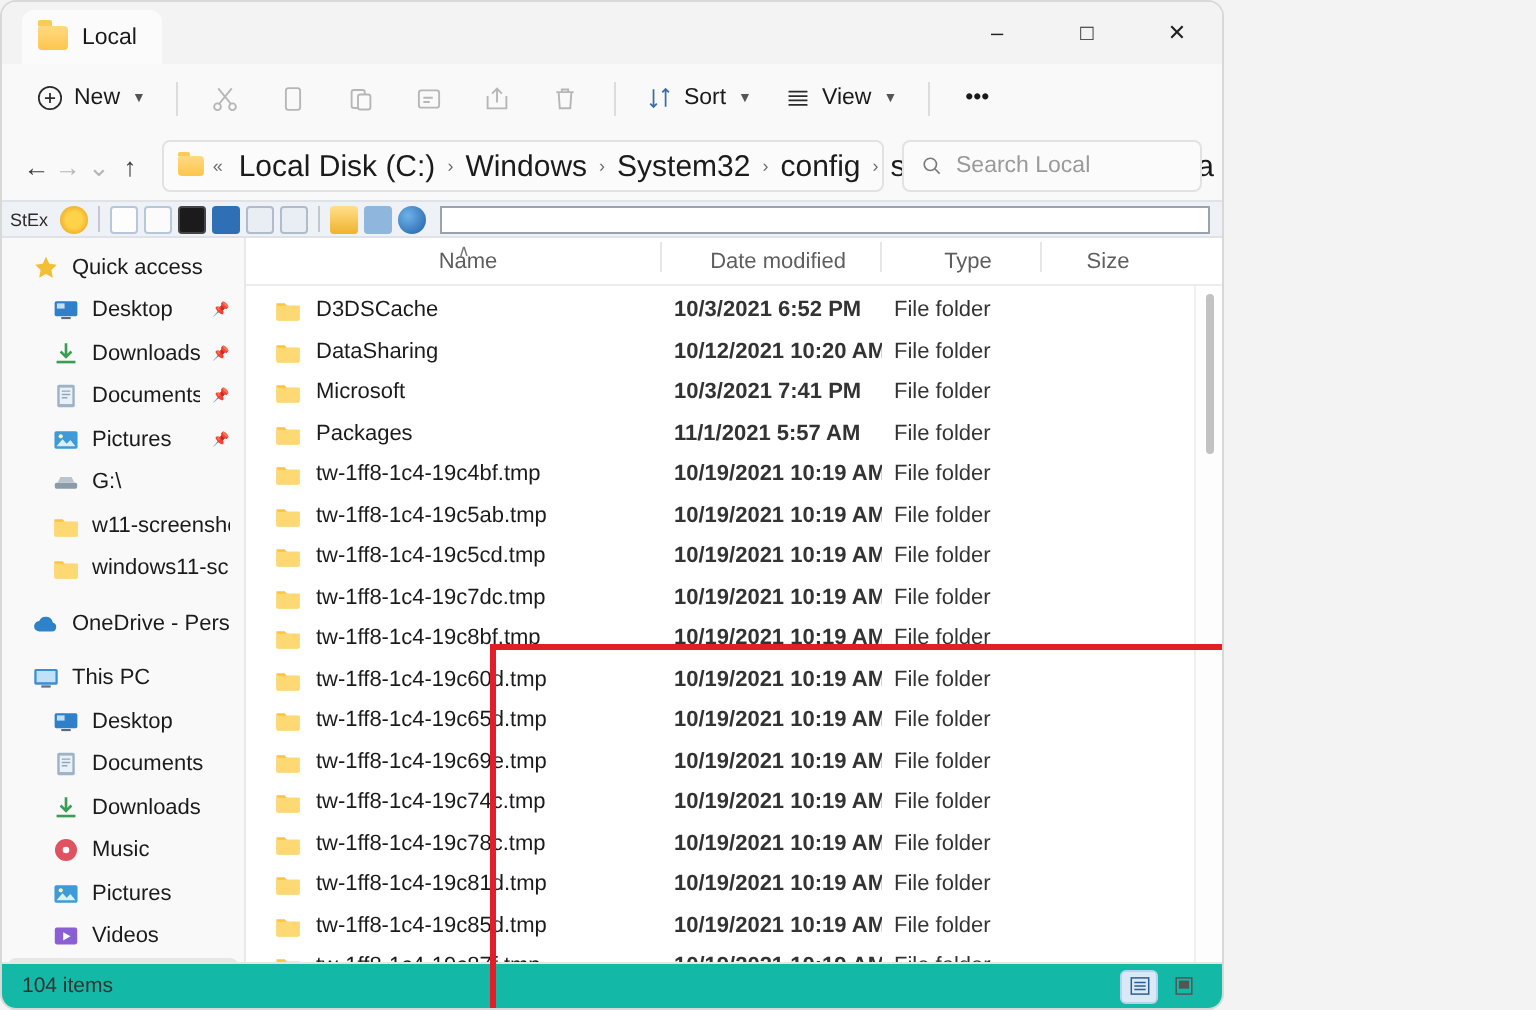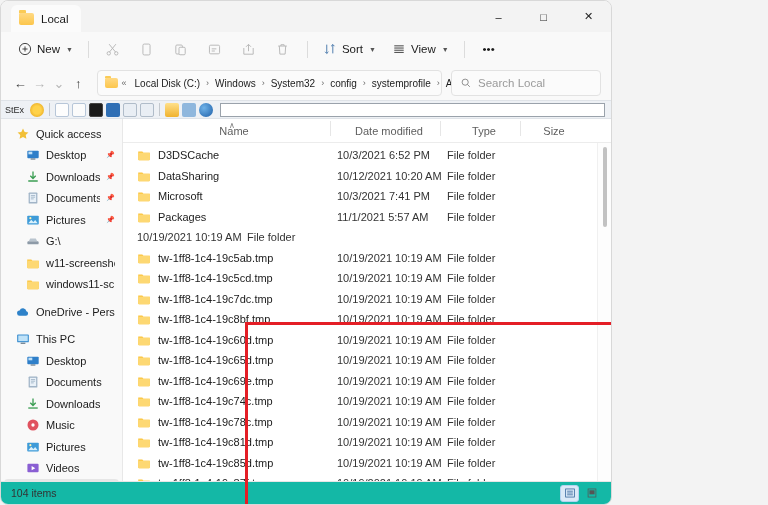--- a/index.html
+++ b/index.html
@@ -90,21 +90,21 @@
   .navbtn.dis { color: #b6b6b6; }
   #addrbox {
     flex: 1 1 auto; height: 26px; margin-left: 8px;
     background: #fbfbfb; border: 1px solid #e2e2e2;
     border-radius: 4px;
     display: flex; align-items: center;
     padding: 0 4px 0 7px; gap: 3px;
     min-width: 0;
   }
   .crumb {
-    font-size: 10px; color: #1b1b1b;
+    font-size: 15px; color: #1b1b1b;
     padding: 2px 4px; border-radius: 3px; white-space: nowrap;
   }
   .crumbsep { font-size: 9px; color: #6a6a6a; padding: 0 1px; }
   .addr-spacer { flex: 1 1 auto; }
   #searchbox {
     width: 150px; height: 26px; margin-left: 8px; flex: none;
     background: #fbfbfb; border: 1px solid #e2e2e2; border-radius: 4px;
     display: flex; align-items: center; gap: 6px; padding: 0 8px;
   }
   .search-ph { font-size: 11.5px; color: #9a9a9a; }
@@ -168,21 +168,21 @@
     height: 15px; width: 1px; background: #e6e6e6;
   }
   .sortcaret {
     position: absolute; left: 98px; top: -4px;
     font-size: 8px; color: #7a7a7a;
   }
   #rows { flex: 1 1 auto; overflow: hidden; padding-top: 2px; }
   .row { display: flex; align-items: center; height: 20.5px; padding-left: 8px; }
   .cell { font-size: 11px; color: #1b1b1b; padding-left: 6px; white-space: nowrap; overflow: hidden; }
   .cell.name { width: 200px; display: flex; align-items: center; gap: 7px; }
-  .cell.date { width: 110px; color: #333; }
+  .cell.date { width: 110px; color: #333; font-weight: bold; }
   .cell.type { width: 80px; color: #333; }
   .cell.size { width: 60px; }
 
   
   #redbox {
     position: absolute;
     left: 122px; top: 203px; width: 381px; height: 288px;
     border: 3px solid #e41e26;
     pointer-events: none;
     z-index: 6;
@@ -535,20 +535,27 @@
                   <path d="M1.4 4.1h4.7l1.2 1.4h7.3v7.6a.9.9 0 0 1-.9.9H2.3a.9.9 0 0 1-.9-.9z" fill="#fbc43c"></path>
                   <path d="M1.4 5.5h13.2v7.6a.9.9 0 0 1-.9.9H2.3a.9.9 0 0 1-.9-.9z" fill="#fdd873"></path>
                 </svg></span>
               <span>Packages</span>
             </div>
             <div class="cell date">11/1/2021 5:57 AM</div>
             <div class="cell type">File folder</div>
             <div class="cell size"></div>
           </div>
           <div class="row">
+            <div class="cell name">
+              <span style="width: 14px; height: 14px; flex: 0 0 auto; display: block;"><svg width="14" height="14" viewBox="0 0 16 16">
+                  <path d="M1.4 4.1h4.7l1.2 1.4h7.3v7.6a.9.9 0 0 1-.9.9H2.3a.9.9 0 0 1-.9-.9z" fill="#fbc43c"></path>
+                  <path d="M1.4 5.5h13.2v7.6a.9.9 0 0 1-.9.9H2.3a.9.9 0 0 1-.9-.9z" fill="#fdd873"></path>
+                </svg></span>
+              <span>tw-1ff8-1c4-19c4bf.tmp</span>
+            </div>
             <div class="cell date">10/19/2021 10:19 AM</div>
             <div class="cell type">File folder</div>
             <div class="cell size"></div>
           </div>
           <div class="row">
             <div class="cell name">
               <span style="width: 14px; height: 14px; flex: 0 0 auto; display: block;"><svg width="14" height="14" viewBox="0 0 16 16">
                   <path d="M1.4 4.1h4.7l1.2 1.4h7.3v7.6a.9.9 0 0 1-.9.9H2.3a.9.9 0 0 1-.9-.9z" fill="#fbc43c"></path>
                   <path d="M1.4 5.5h13.2v7.6a.9.9 0 0 1-.9.9H2.3a.9.9 0 0 1-.9-.9z" fill="#fdd873"></path>
                 </svg></span>

